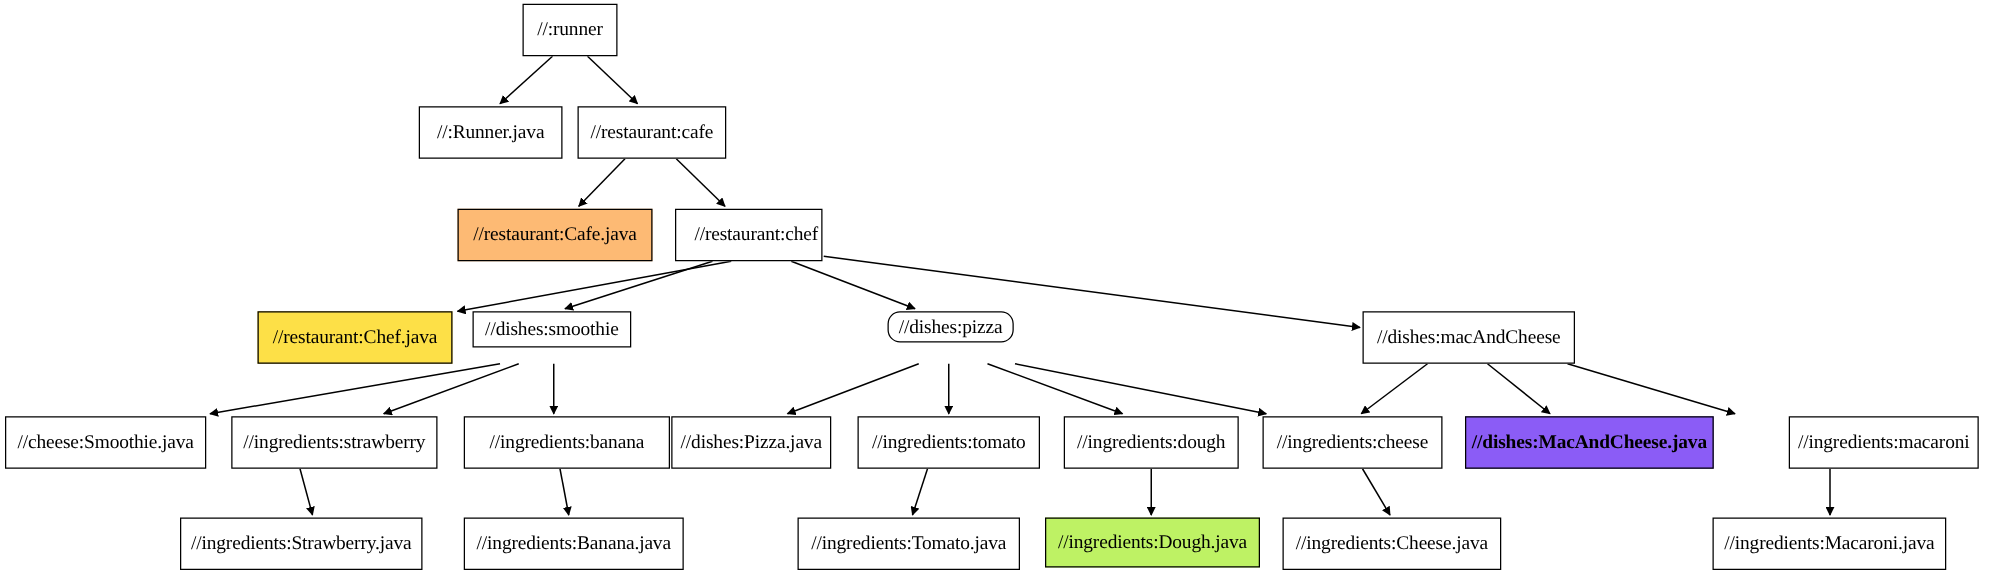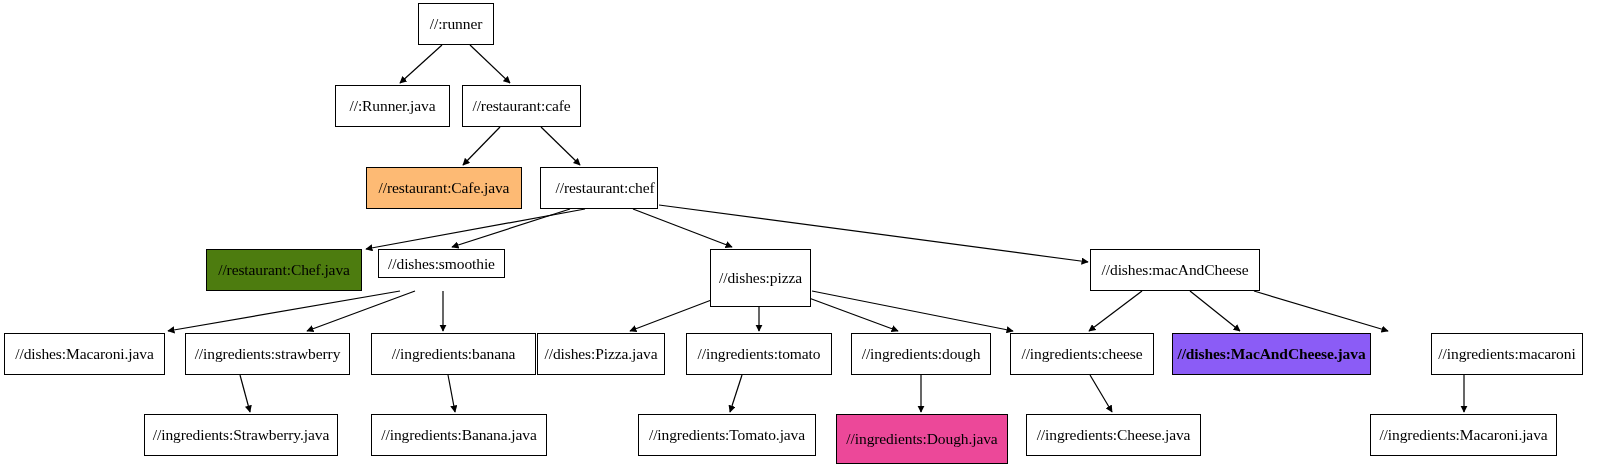--- a/index.html
+++ b/index.html
@@ -74,33 +74,33 @@
         <line x1="1090" y1="375" x2="1112" y2="412" stroke="#000000" stroke-width="1.2" marker-end="url(#arrow)"></line>
         <line x1="1464" y1="375" x2="1464" y2="412" stroke="#000000" stroke-width="1.2" marker-end="url(#arrow)"></line>
       </g>
   </svg>
   <div id="nodes">
       <div class="node" style="left: 418px; top: 3px; width: 76px; height: 42px; background: rgb(255, 255, 255); border-color: rgb(0, 0, 0);">//:runner</div>
       <div class="node" style="left: 335px; top: 85px; width: 115px; height: 42px; background: rgb(255, 255, 255); border-color: rgb(0, 0, 0); text-align: center;">//:Runner.java</div>
       <div class="node" style="left: 462px; top: 85px; width: 119px; height: 42px; background: rgb(255, 255, 255); border-color: rgb(0, 0, 0);">//restaurant:cafe</div>
       <div class="node" style="left: 366px; top: 167px; width: 156px; height: 42px; background: #fdba74; border-color: rgb(0, 0, 0);">//restaurant:Cafe.java</div>
       <div class="node" style="left: 540px; top: 167px; width: 118px; height: 42px; background: rgb(255, 255, 255); border-color: rgb(0, 0, 0); padding-left: 12px;">//restaurant:chef</div>
-      <div class="node" style="left: 206px; top: 249px; width: 156px; height: 42px; background: #4d7c0f; border-color: rgb(0, 0, 0);">//restaurant:Chef.java</div>
+      <div class="node" style="left: 206px; top: 249px; width: 156px; height: 42px; background: #fde047; border-color: rgb(0, 0, 0);">//restaurant:Chef.java</div>
       <div class="node" style="left: 378px; top: 249px; width: 127px; height: 29px; background: rgb(255, 255, 255); border-color: rgb(0, 0, 0);">//dishes:smoothie</div>
-      <div class="node" style="left: 710px; top: 249px; width: 101px; height: 58px; background: rgb(255, 255, 255); border-color: rgb(0, 0, 0);">//dishes:pizza</div>
+      <div class="node" style="left: 710px; top: 249px; width: 101px; height: 25px; background: rgb(255, 255, 255); border-color: rgb(0, 0, 0); border-radius: 10px;">//dishes:pizza</div>
       <div class="node" style="left: 1090px; top: 249px; width: 170px; height: 42px; background: rgb(255, 255, 255); border-color: rgb(0, 0, 0);">//dishes:macAndCheese</div>
-      <div class="node" style="left: 4px; top: 333px; width: 161px; height: 42px; background: rgb(255, 255, 255); border-color: rgb(0, 0, 0);">//dishes:Macaroni.java</div>
+      <div class="node" style="left: 4px; top: 333px; width: 161px; height: 42px; background: rgb(255, 255, 255); border-color: rgb(0, 0, 0);">//cheese:Smoothie.java</div>
       <div class="node" style="left: 185px; top: 333px; width: 165px; height: 42px; background: rgb(255, 255, 255); border-color: rgb(0, 0, 0);">//ingredients:strawberry</div>
       <div class="node" style="left: 371px; top: 333px; width: 165px; height: 42px; background: rgb(255, 255, 255); border-color: rgb(0, 0, 0);">//ingredients:banana</div>
       <div class="node" style="left: 537px; top: 333px; width: 128px; height: 42px; background: rgb(255, 255, 255); border-color: rgb(0, 0, 0);">//dishes:Pizza.java</div>
       <div class="node" style="left: 686px; top: 333px; width: 146px; height: 42px; background: rgb(255, 255, 255); border-color: rgb(0, 0, 0);">//ingredients:tomato</div>
       <div class="node" style="left: 851px; top: 333px; width: 140px; height: 42px; background: rgb(255, 255, 255); border-color: rgb(0, 0, 0);">//ingredients:dough</div>
       <div class="node" style="left: 1010px; top: 333px; width: 144px; height: 42px; background: rgb(255, 255, 255); border-color: rgb(0, 0, 0);">//ingredients:cheese</div>
       <div class="node" style="left: 1172px; top: 333px; width: 199px; height: 42px; background: #8b5cf6; border-color: rgb(0, 0, 0); font-weight: bold;">//dishes:MacAndCheese.java</div>
       <div class="node" style="left: 1390px; top: 333px; width: 152px; height: 42px; background: rgb(255, 255, 255); border-color: rgb(0, 0, 0); margin-left: 41px;">//ingredients:macaroni</div>
       <div class="node" style="left: 144px; top: 414px; width: 194px; height: 42px; background: rgb(255, 255, 255); border-color: rgb(0, 0, 0);">//ingredients:Strawberry.java</div>
       <div class="node" style="left: 371px; top: 414px; width: 176px; height: 42px; background: rgb(255, 255, 255); border-color: rgb(0, 0, 0);">//ingredients:Banana.java</div>
       <div class="node" style="left: 638px; top: 414px; width: 178px; height: 42px; background: rgb(255, 255, 255); border-color: rgb(0, 0, 0);">//ingredients:Tomato.java</div>
-      <div class="node" style="left: 836px; top: 414px; width: 172px; height: 50px; background: #ec4899; border-color: rgb(0, 0, 0); text-align: right;">//ingredients:Dough.java</div>
+      <div class="node" style="left: 836px; top: 414px; width: 172px; height: 40px; background: #bef264; border-color: rgb(0, 0, 0); text-align: right;">//ingredients:Dough.java</div>
       <div class="node" style="left: 1026px; top: 414px; width: 175px; height: 42px; background: rgb(255, 255, 255); border-color: rgb(0, 0, 0);">//ingredients:Cheese.java</div>
       <div class="node" style="left: 1370px; top: 414px; width: 187px; height: 42px; background: rgb(255, 255, 255); border-color: rgb(0, 0, 0);">//ingredients:Macaroni.java</div>
     </div>
 </div>
 
 </body></html>

